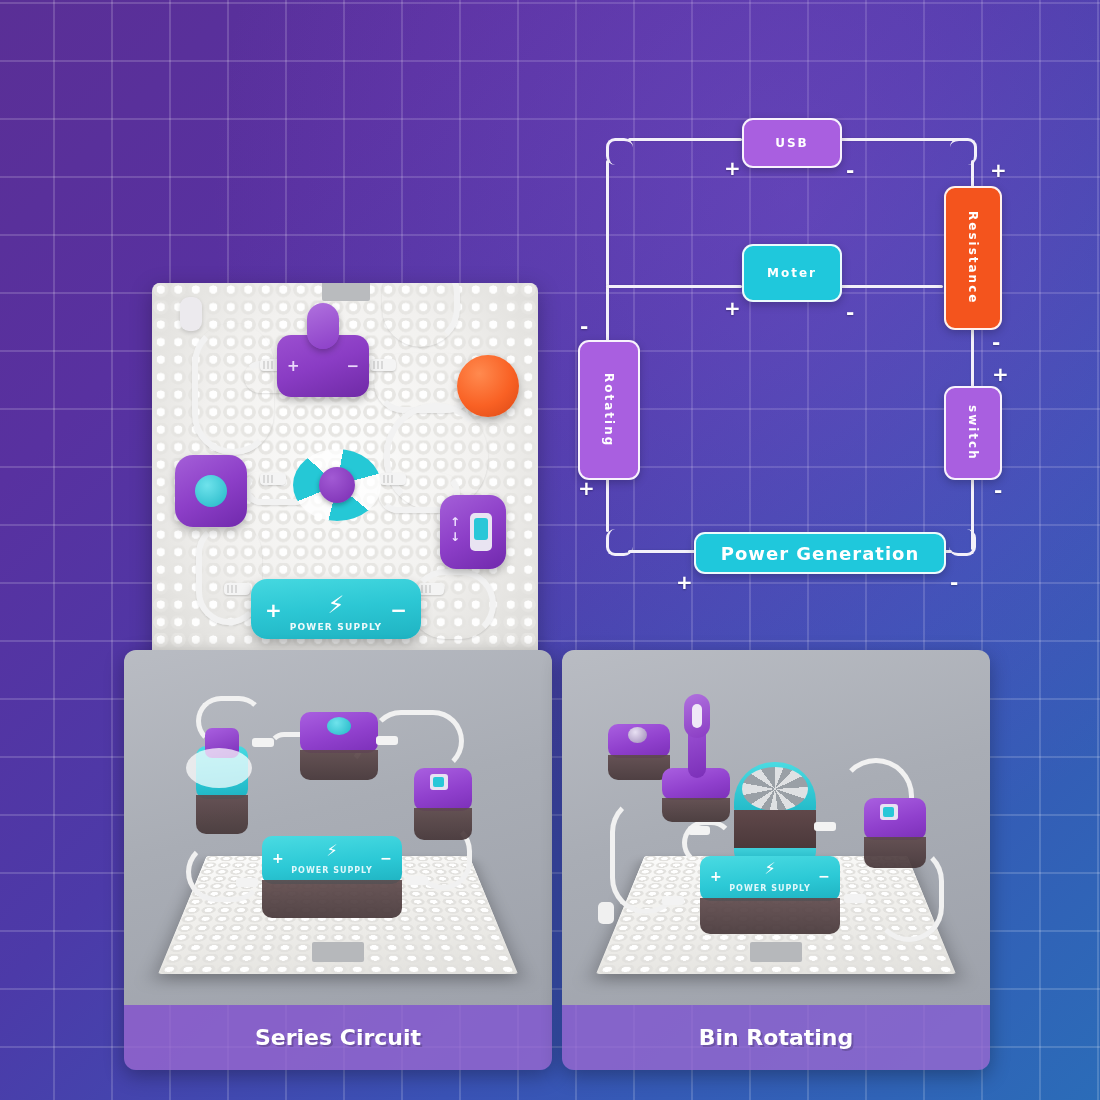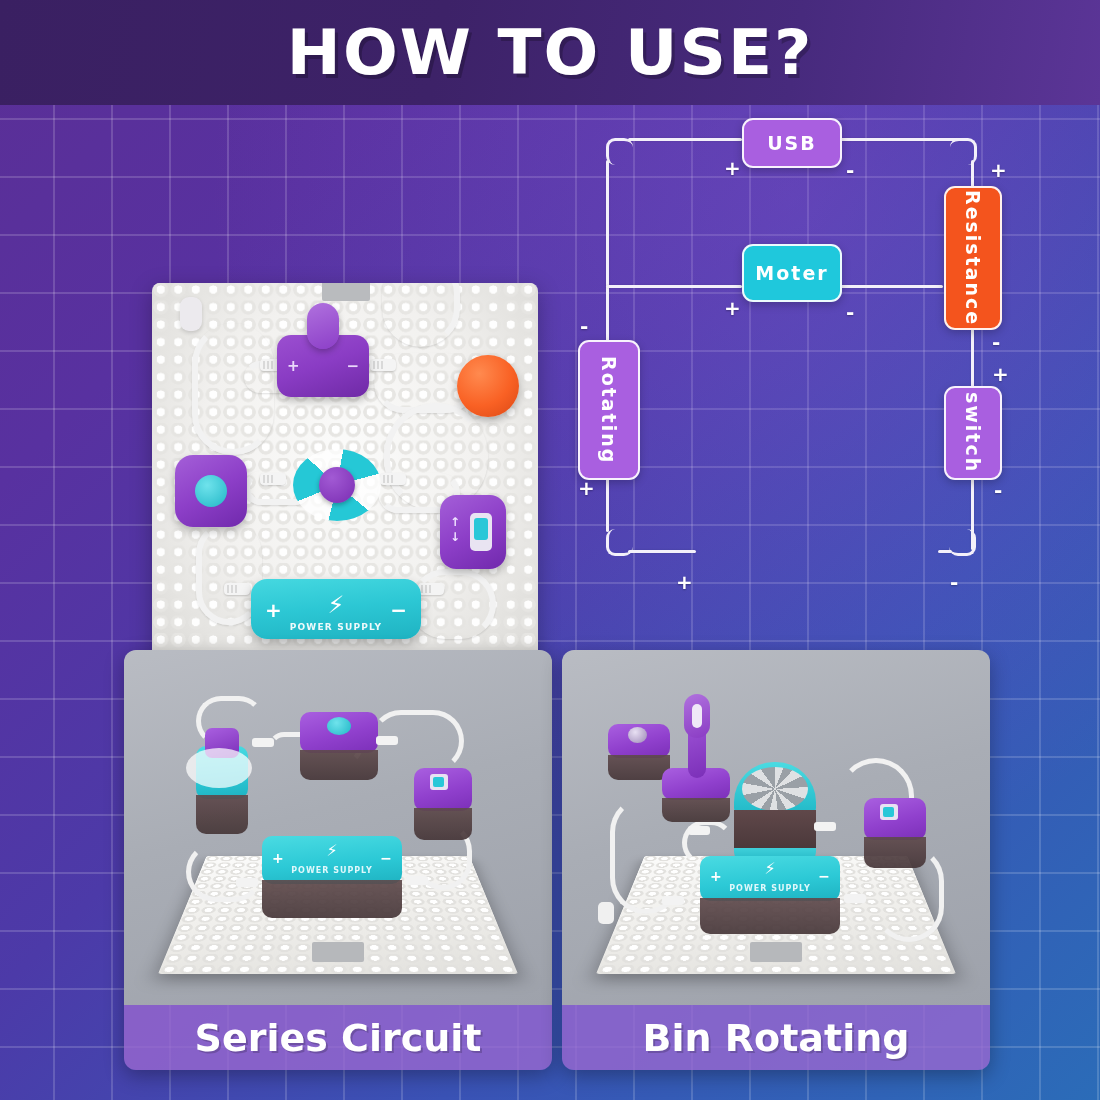--- a/index.html
+++ b/index.html
@@ -135,21 +135,21 @@
     text-shadow:2px 3px 0 rgba(0,0,0,.2);
   }
 
   
   .diagram{position:absolute;left:560px;top:140px;width:500px;height:450px;z-index:4;}
   .dbox{
     position:absolute;border-radius:11px;border:2px solid rgba(255,255,255,.92);
     display:flex;align-items:center;justify-content:center;
     color:#fff;font-weight:bold;letter-spacing:2px;
     box-shadow:0 3px 8px rgba(0,0,0,.22);
-    font-size:19px;
+    font-size:12px;
   }
   .dbox.vert span{writing-mode:vertical-rl;text-orientation:mixed;letter-spacing:2px;}
   .sign{position:absolute;color:#fff;font-weight:bold;font-size:20px;line-height:1;text-shadow:0 1px 2px rgba(0,0,0,.3);}
   .ln{position:absolute;background:#f3f0fa;border-radius:2px;box-shadow:0 0 2px rgba(0,0,0,.15);}
   .lnh{height:3px;} .lnv{width:3px;}
   .corner{position:absolute;border:3px solid #f3f0fa;border-radius:9px;}
 
   
   .card{
     position:absolute;width:428px;height:420px;border-radius:12px;overflow:hidden;
@@ -160,21 +160,21 @@
     position:absolute;left:0;top:0;width:428px;height:355px;
     background:linear-gradient(165deg,#b9bcc3 0%, #a9adb5 45%, #9ea2ab 100%);
     overflow:hidden;
   }
   .card .capbar{
     position:absolute;left:0;bottom:0;width:428px;height:65px;
     background:rgba(152,104,208,.80);
     display:flex;align-items:center;justify-content:center;
   }
   .card .capbar span{
-    font-size:38px;font-weight:bold;color:#fff;text-shadow:2px 2px 0 rgba(0,0,0,.18);
+    font-size:22px;font-weight:bold;color:#fff;text-shadow:2px 2px 0 rgba(0,0,0,.18);
   }
   .card-l{left:124px;top:650px;}
   .card-r{left:562px;top:650px;}
 
   
   .plate{
     position:absolute;left:34px;top:62px;width:360px;height:262px;
     background:linear-gradient(170deg,#fbfbfa 0%, #f0efec 55%, #e2e1dd 100%);
     border-radius:4px;
     transform:perspective(560px) rotateX(52deg);
@@ -198,23 +198,20 @@
   .cwire{position:absolute;border:5px solid #f1f1f1;border-radius:60px;}
   .cplug{position:absolute;background:#f3f3f3;border-radius:3px;}
 </style>
 </head>
 <body>
 
 <div id="stage">
   <div class="grid"></div>
   <div class="vig"></div>
 
-  <div class="header">
-    <h1>HOW TO USE?</h1>
-  </div>
 
   <div class="top-row">
 
     <div class="op-photo">
       <div class="studs"></div>
       <div class="op-tab t"></div>
       <div class="op-tab b"></div>
 
       <div class="wire" style="left:40px;top:40px;width:70px;height:120px;border-color:#f2f2f2;border-right-color:transparent;border-top-color:transparent;"></div>
       <div class="wire" style="left:92px;top:78px;width:60px;height:20px;border-bottom-color:transparent;border-left-color:transparent;"></div>
@@ -325,20 +322,23 @@
     </div>
     <span class="sign" style="left:432px;top:224px;">+</span>
     <span class="sign" style="left:434px;top:340px;">-</span>
 
     <div class="dbox vert" style="left:18px;top:200px;width:58px;height:136px;background:#a95fe0;">
       <span>Rotating</span>
     </div>
     <span class="sign" style="left:20px;top:176px;">-</span>
     <span class="sign" style="left:18px;top:338px;">+</span>
 
+    <div class="dbox" style="left:134px;top:392px;width:248px;height:38px;background:#1fc8dc;font-size:18px;letter-spacing:1px;">
+      <span>Power Generation</span>
+    </div>
     <span class="sign" style="left:116px;top:432px;">+</span>
     <span class="sign" style="left:390px;top:432px;">-</span>
   </div>
 
   <div class="card card-l">
     <div class="photo">
       <div class="plate">
         <div class="st"></div>
       </div>
       <div class="plate-foot" style="left:188px;top:292px;"></div>

